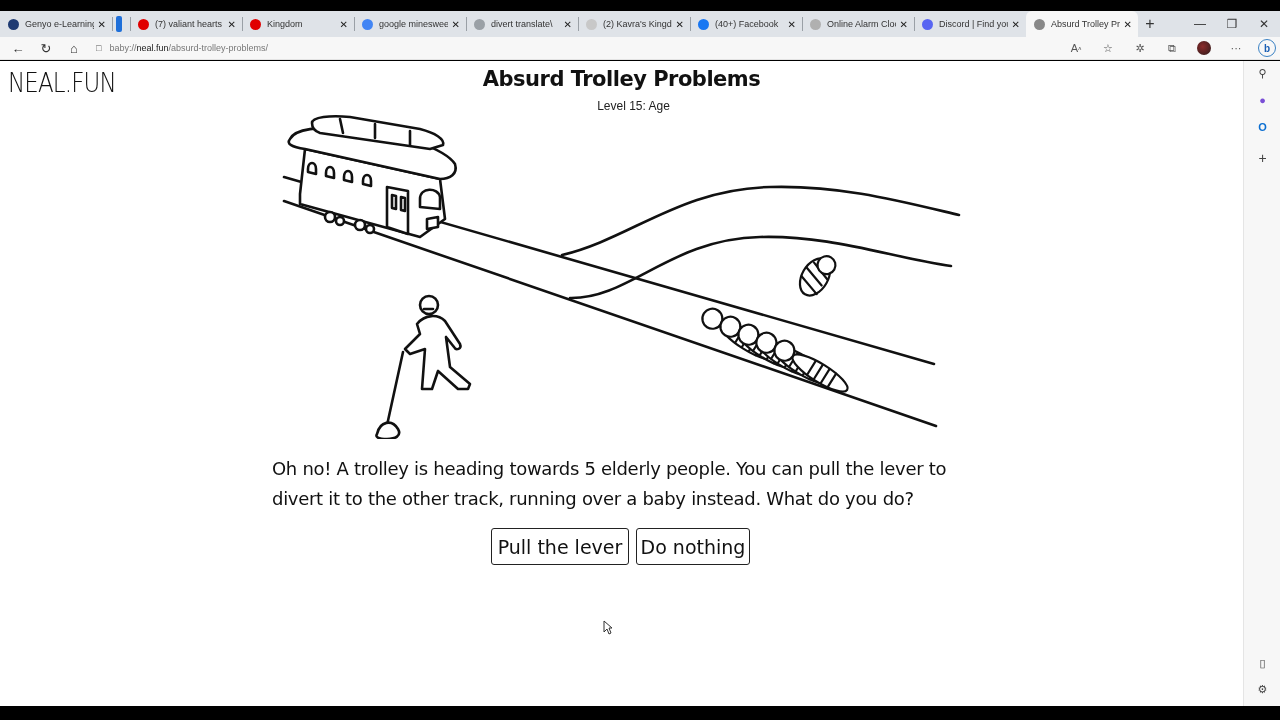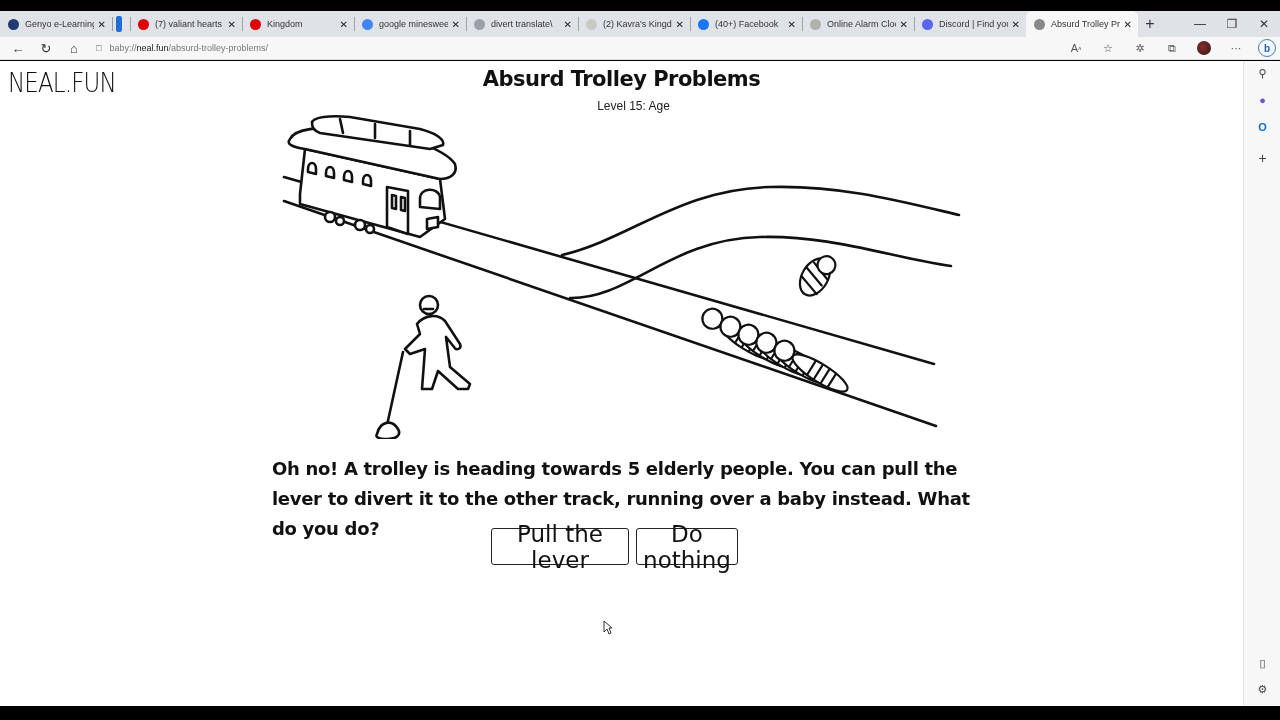--- a/index.html
+++ b/index.html
@@ -26,25 +26,25 @@
   .avatar { width: 14px !important; height: 14px; border-radius: 50%; background: radial-gradient(circle at 40% 40%, #8b2a2a, #2a1a1a); margin: 0 9px; }
   .bing { width: 18px !important; height: 18px; border-radius: 50%; border: 1.5px solid #3b82c4; color:#1a5fb4 !important; font-weight: bold; font-size: 10px !important; margin-left: 6px;}
   .page { position: absolute; left: 0; top: 61px; width: 1243px; height: 645px; background: #fff; }
   .sidebar { position: absolute; left: 1243px; top: 61px; width: 37px; height: 645px; background: #f7f7f7; border-left: 1px solid #e5e5e5; }
   .sidebar .sbi { position:absolute; left: 0; width: 37px; display:flex; justify-content:center; font-size: 11px; }
   .bottombar { position:absolute; left:0; top:706px; width:1280px; height:14px; background:#000; }
   .logo { position: absolute; left: 8px; top: 6px; font-family: "DejaVu Sans", sans-serif; font-size: 27px; font-weight: 300; letter-spacing: -1px; color: #111; transform: scaleX(0.85); transform-origin: left; }
   .heading { position: absolute; left: 0; width: 1243px; top: 6px; text-align: center; font-family: "DejaVu Sans", sans-serif; font-size: 21px; color: #111; font-weight: 600; letter-spacing: -0.5px; }
   .subheading { position: absolute; left: 0; width: 1243px; top: 38px; text-align: center; font-size: 12px; color: #222; padding-left: 24px; }
   .scene { position: absolute; left: 270px; top: 48px; width: 700px; height: 330px; }
-  .question { position: absolute; left: 272px; top: 393px; width: 700px; font-family: "DejaVu Sans", sans-serif; font-size: 18px; line-height: 30px; color: #111; letter-spacing: -0.3px; font-weight: bold; }
+  .question { position: absolute; left: 272px; top: 393px; width: 700px; font-family: "DejaVu Sans", sans-serif; font-size: 18px; line-height: 30px; color: #111; letter-spacing: -0.3px; }
   .choices { position: absolute; left: 491px; top: 467px; display: flex; gap: 7px; }
-  .choice { height: 37px; border: 1.5px solid #222; border-radius: 3px; background: #fff; font-family: "DejaVu Sans", sans-serif; font-size: 23px; color: #111; display:flex; align-items:center; justify-content:center; cursor: pointer; }
+  .choice { height: 37px; border: 1.5px solid #222; border-radius: 3px; background: #fff; font-family: "DejaVu Sans", sans-serif; font-size: 19px; color: #111; display:flex; align-items:center; justify-content:center; cursor: pointer; }
   .choice.pull { width: 138px; }
-  .choice.nothing { width: 102px; }
+  .choice.nothing { width: 114px; }
   .cursor { position: absolute; left: 603px; top: 559px; }
 </style>
 </head>
 <body>
 
 <div class="topbar"></div>
 
 <div class="tabstrip" id="tabstrip">
   <div class="tab">
       <span class="fav" style="background: rgb(31, 59, 115);"></span>

